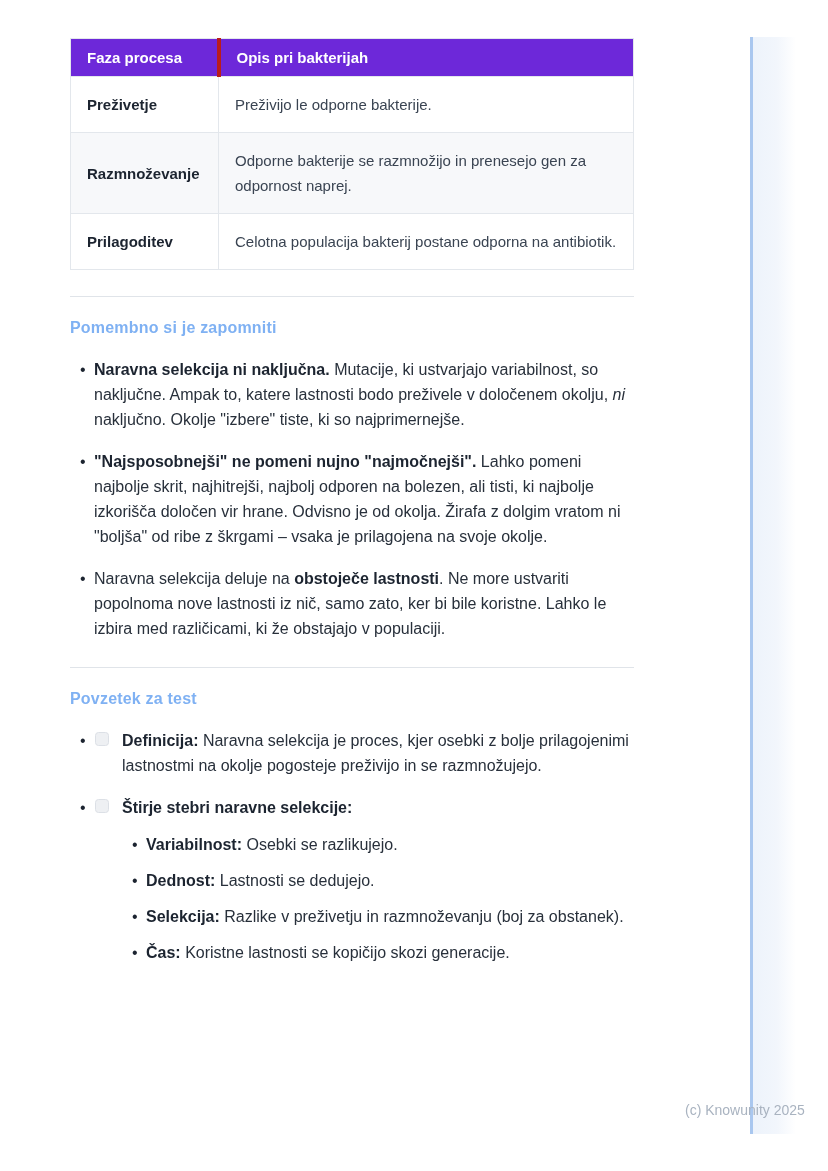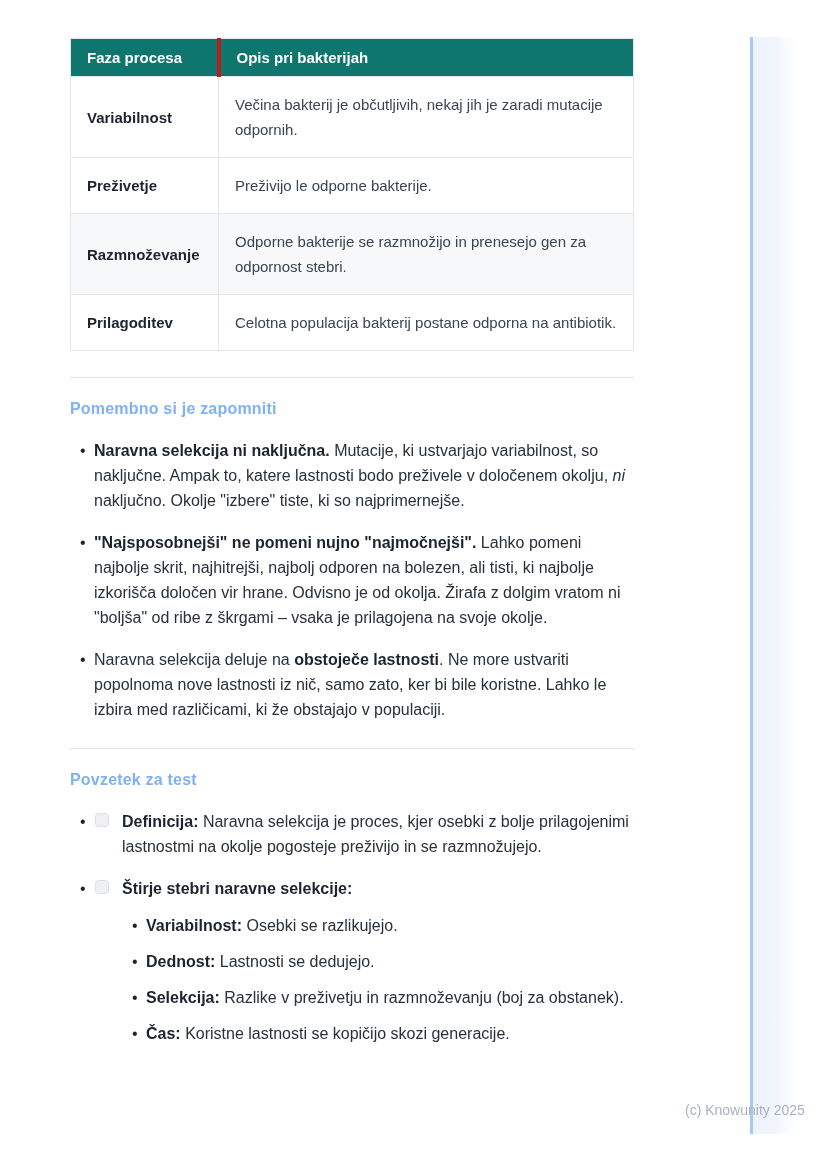--- a/index.html
+++ b/index.html
@@ -17,21 +17,21 @@
     border-left: 3px solid #a9c7ef;
     z-index: 1;
   }
   .content { width: 564px; margin-left: 70px; position: relative; z-index: 2; }
 
   table.process-table {
     width: 100%; border-collapse: collapse; margin-top: 38px;
     font-size: 15px; border: 1px solid #e3e7ec;
   }
   .process-table thead th {
-    background: #0f766e; color: #ffffff; font-weight: 700;
+    background: #6d28d9; color: #ffffff; font-weight: 700;
     text-align: left; padding: 9px 16px; border: none;
     height: 38px; vertical-align: middle;
   }
   .process-table thead th + th { border-left: 4px solid #b91c1c; }
   .process-table th:first-child, .process-table td:first-child { width: 148px; }
   .process-table td {
     border: 1px solid #e3e7ec; padding: 15px 16px;
     line-height: 25px; color: #3a4452; background: #ffffff;
     vertical-align: middle;
   }
@@ -74,30 +74,26 @@
 
   <table class="process-table">
     <thead>
       <tr>
         <th>Faza procesa</th>
         <th>Opis pri bakterijah</th>
       </tr>
     </thead>
     <tbody id="table-body">
         <tr>
-          <td class="phase">Variabilnost</td>
-          <td>Večina bakterij je občutljivih, nekaj jih je zaradi mutacije odpornih.</td>
-        </tr>
-        <tr>
           <td class="phase">Preživetje</td>
           <td>Preživijo le odporne bakterije.</td>
         </tr>
         <tr class="alt">
           <td class="phase">Razmnoževanje</td>
-          <td>Odporne bakterije se razmnožijo in prenesejo gen za odpornost stebri.</td>
+          <td>Odporne bakterije se razmnožijo in prenesejo gen za odpornost naprej.</td>
         </tr>
         <tr>
           <td class="phase">Prilagoditev</td>
           <td>Celotna populacija bakterij postane odporna na antibiotik.</td>
         </tr>
       </tbody>
   </table>
 
   <hr class="divider">
   <h2 class="heading">Pomembno si je zapomniti</h2>

